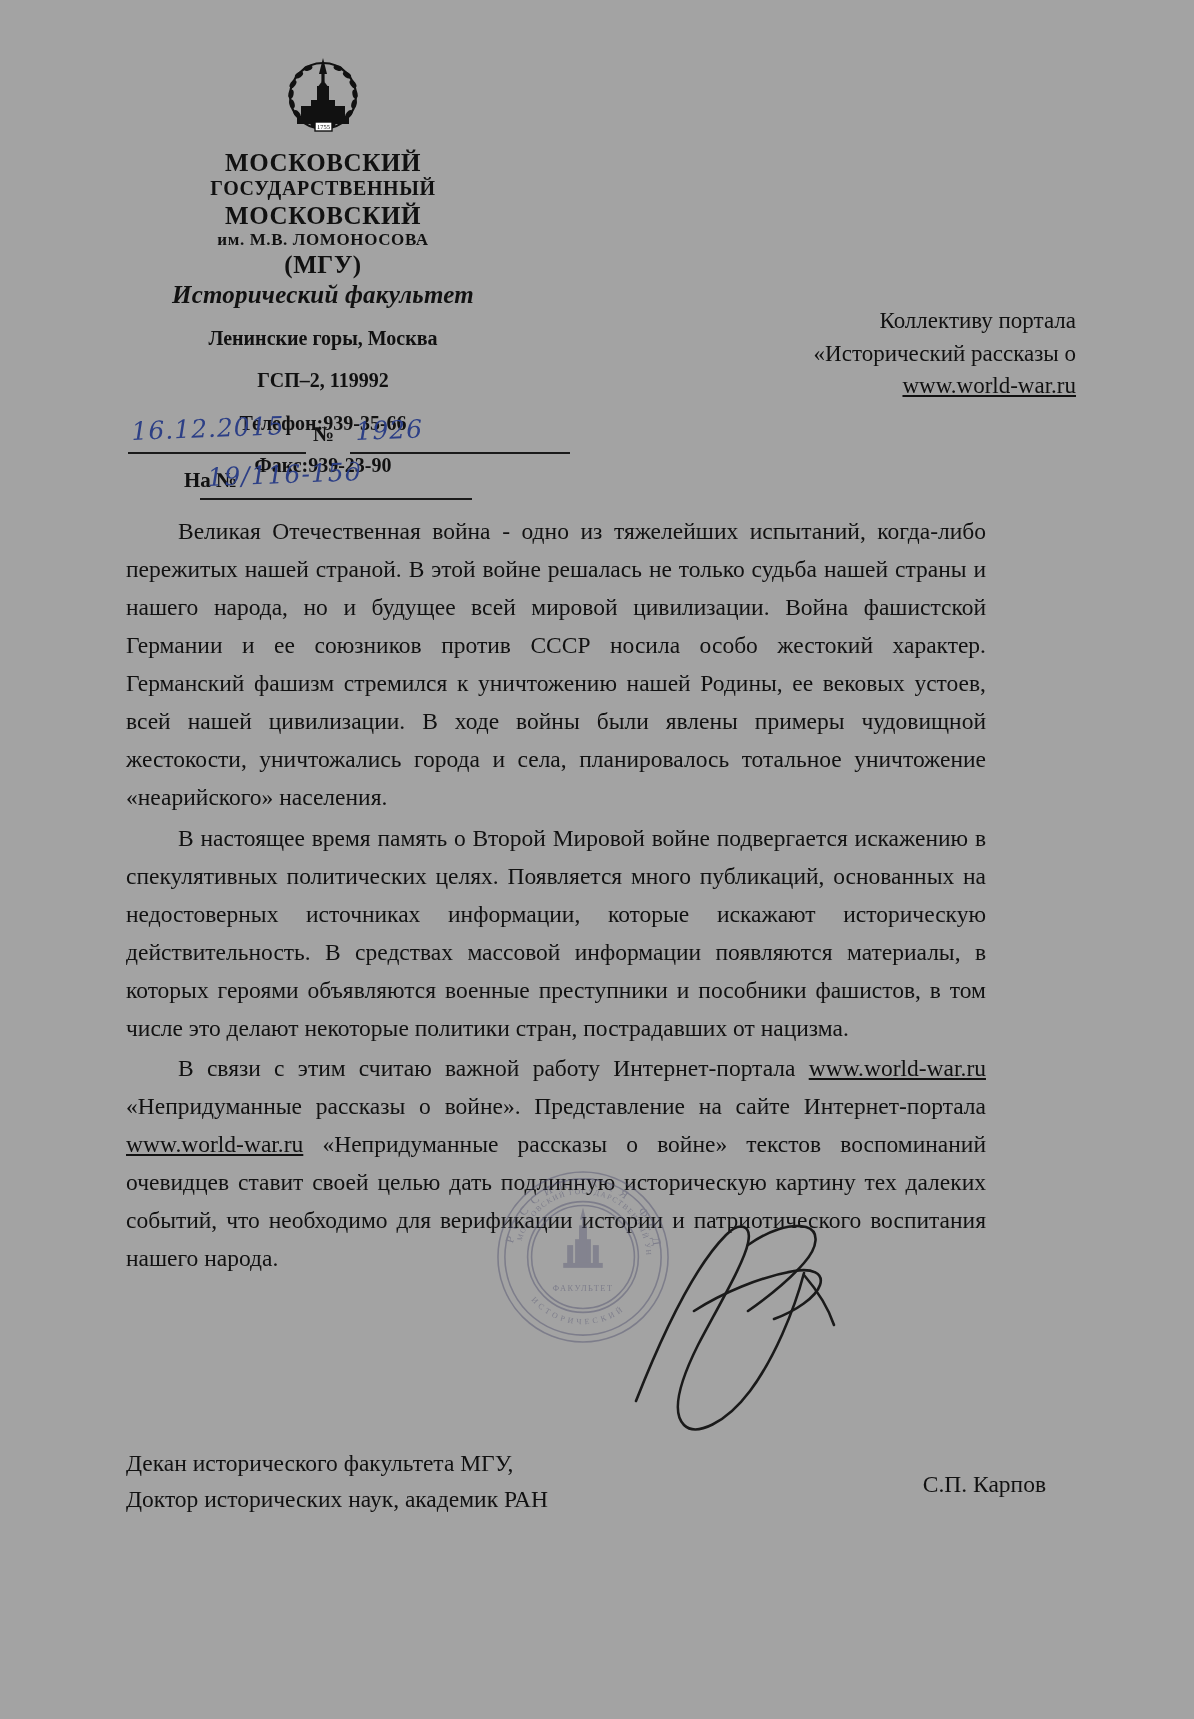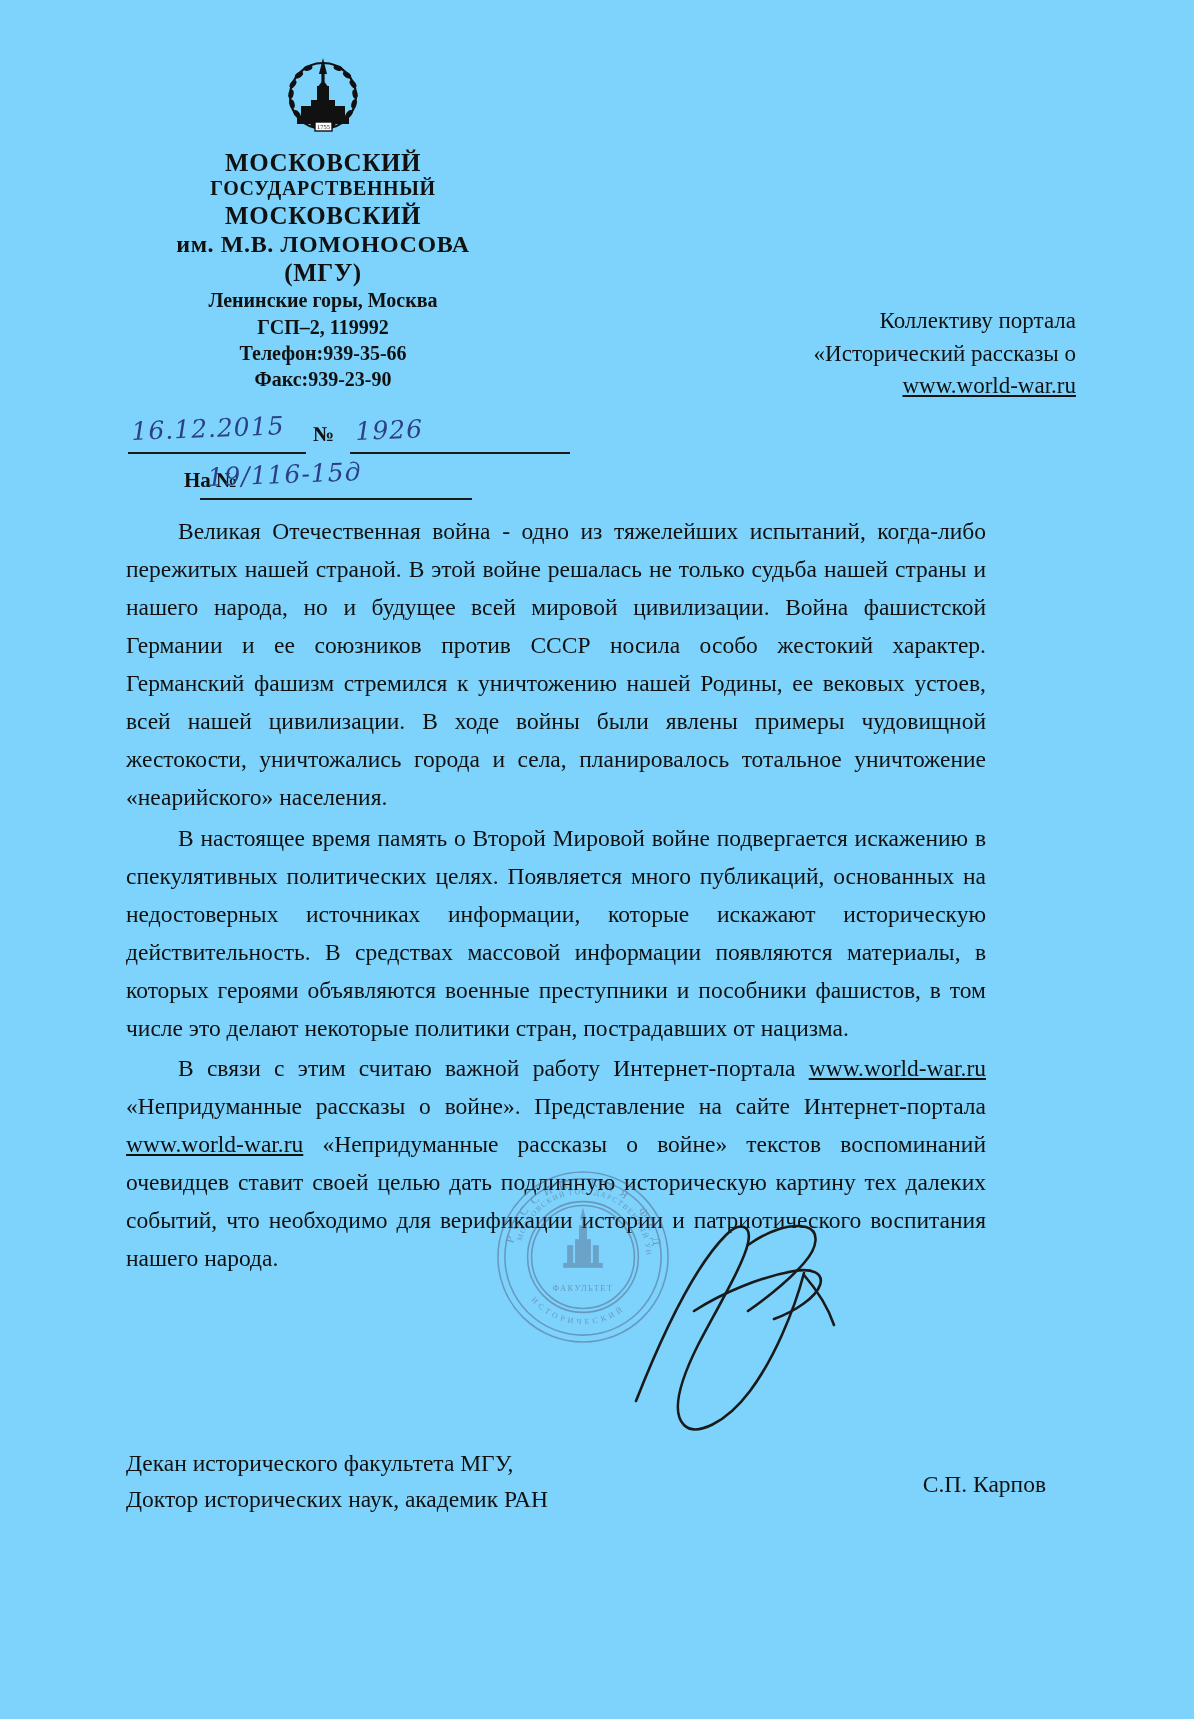--- a/index.html
+++ b/index.html
@@ -11,21 +11,21 @@
     width: 1194px;
     height: 1719px;
     position: relative;
     font-family: "Liberation Serif", "DejaVu Serif", serif;
     color: #111111;
     overflow: hidden;
   }
   .page {
     position: absolute;
     inset: 0;
-    background: #7dd3fc;
+    background: #a3a3a3;
   }
 
   
   .letterhead {
     position: absolute;
     left: 108px;
     top: 50px;
     width: 430px;
     text-align: center;
   }
@@ -37,34 +37,34 @@
   }
   .lh-line {
     font-weight: bold;
     letter-spacing: 0.6px;
     line-height: 1.17;
   }
   .lh-l1, .lh-l2, .lh-l3, .lh-l4, .lh-l5 {
     font-size: 25px;
   }
   .lh-l2 { font-size: 20px; }
-  .lh-l4 { font-size: 24px; }
+  .lh-l4 { font-size: 17px; }
   .lh-l5 { font-size: 25px; }
   .lh-fac {
     font-size: 25px;
     font-weight: bold;
     font-style: italic;
     margin-top: 2px;
     letter-spacing: 0.2px;
   }
   .lh-addr {
     font-size: 20px;
     font-weight: bold;
     line-height: 1.32;
-    margin-top: 0;
+    margin-top: 16px;
   }
 
   
   .reg {
     position: absolute;
     left: 128px;
     top: 412px;
     width: 360px;
   }
   .reg-row {
@@ -224,20 +224,21 @@
 
       <rect x="42" y="72" width="17" height="9" fill="#fff" stroke="#111" stroke-width="1.4"></rect>
       <text x="50.5" y="79.4" font-size="6.4" text-anchor="middle" fill="#111" font-family="Liberation Serif, serif">1755</text>
     </svg>
 
     <div class="lh-line lh-l1">МОСКОВСКИЙ</div>
     <div class="lh-line lh-l2">ГОСУДАРСТВЕННЫЙ</div>
     <div class="lh-line lh-l3">МОСКОВСКИЙ</div>
     <div class="lh-line lh-l4">им. М.В. ЛОМОНОСОВА</div>
     <div class="lh-line lh-l5">(МГУ)</div>
+    <div class="lh-fac">Исторический факультет</div>
     <div class="lh-addr">Ленинские горы, Москва</div>
     <div class="lh-addr">ГСП–2, 119992</div>
     <div class="lh-addr">Телефон:939-35-66</div>
     <div class="lh-addr">Факс:939-23-90</div>
   </div>
 
   <div class="reg">
     <div class="reg-row reg-row1">
       <div class="hand hand-date">16.12.2015</div>
       <div class="reg-label reg-label-no">№</div>

